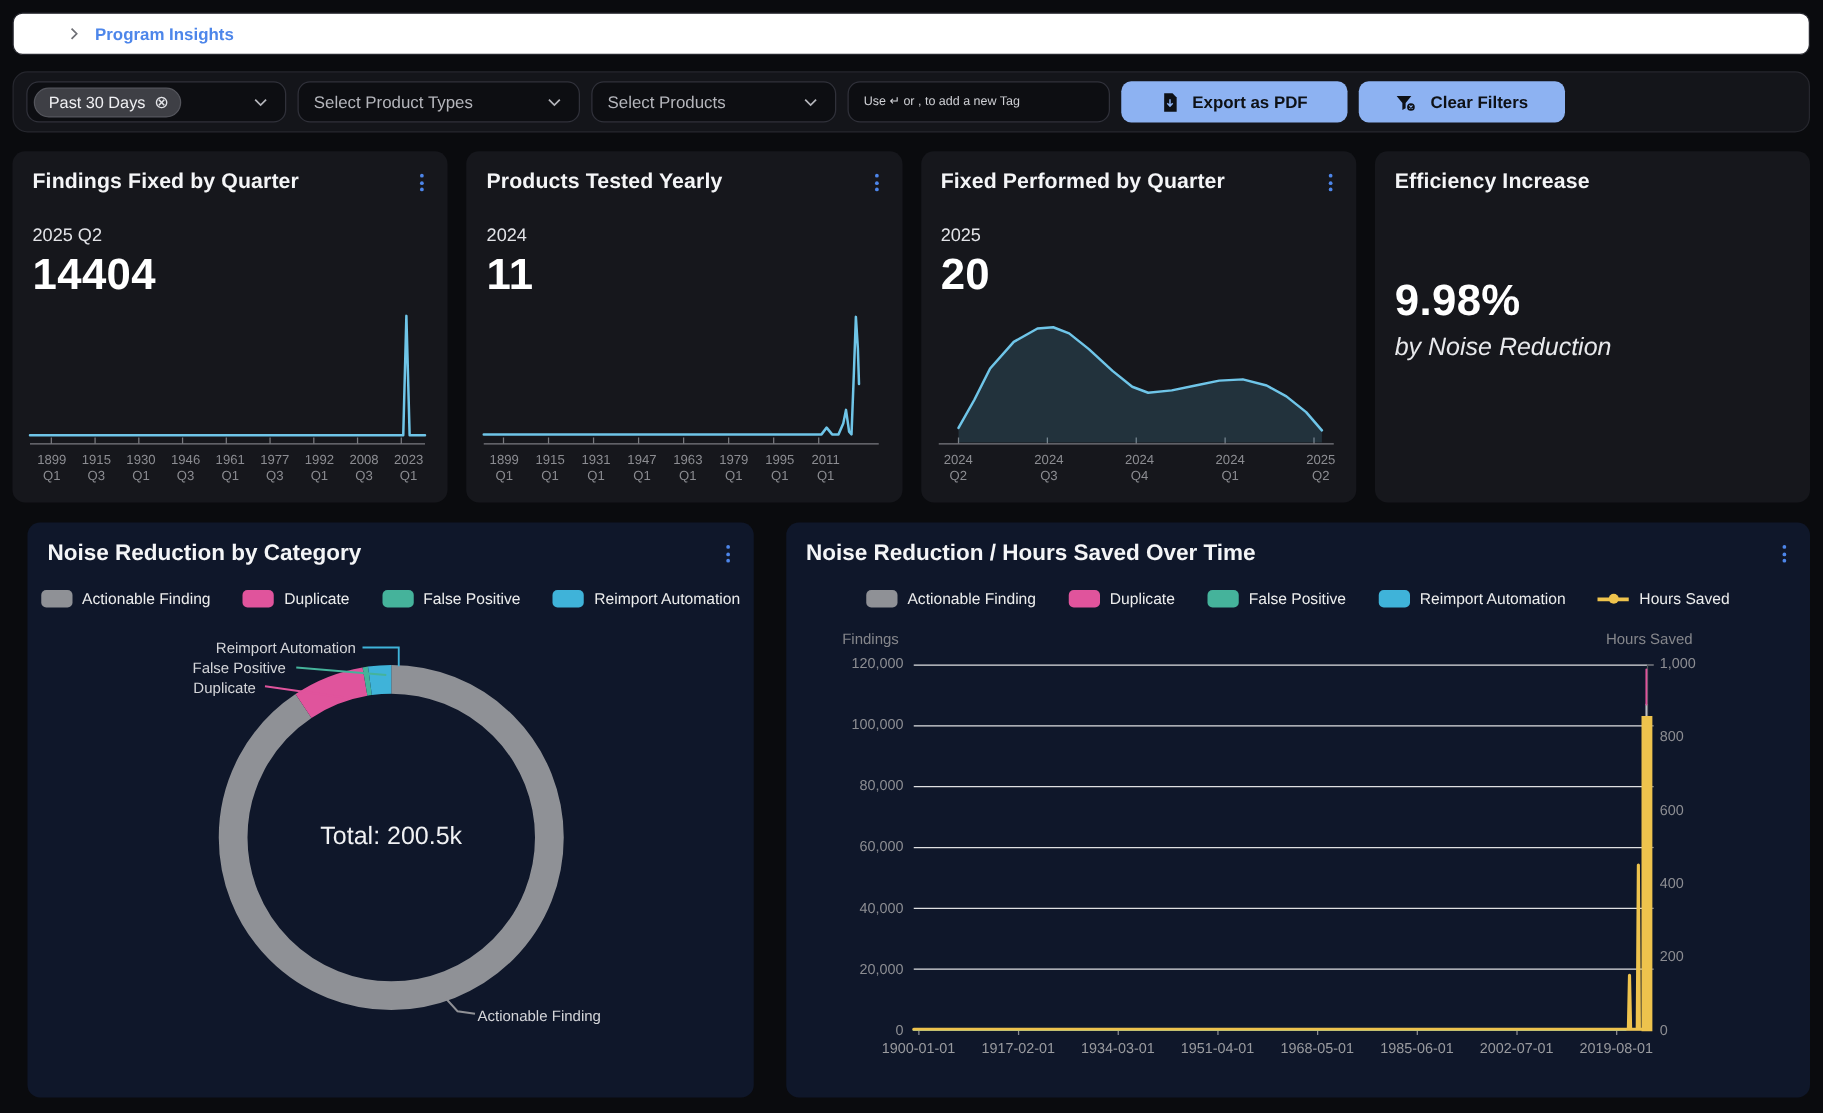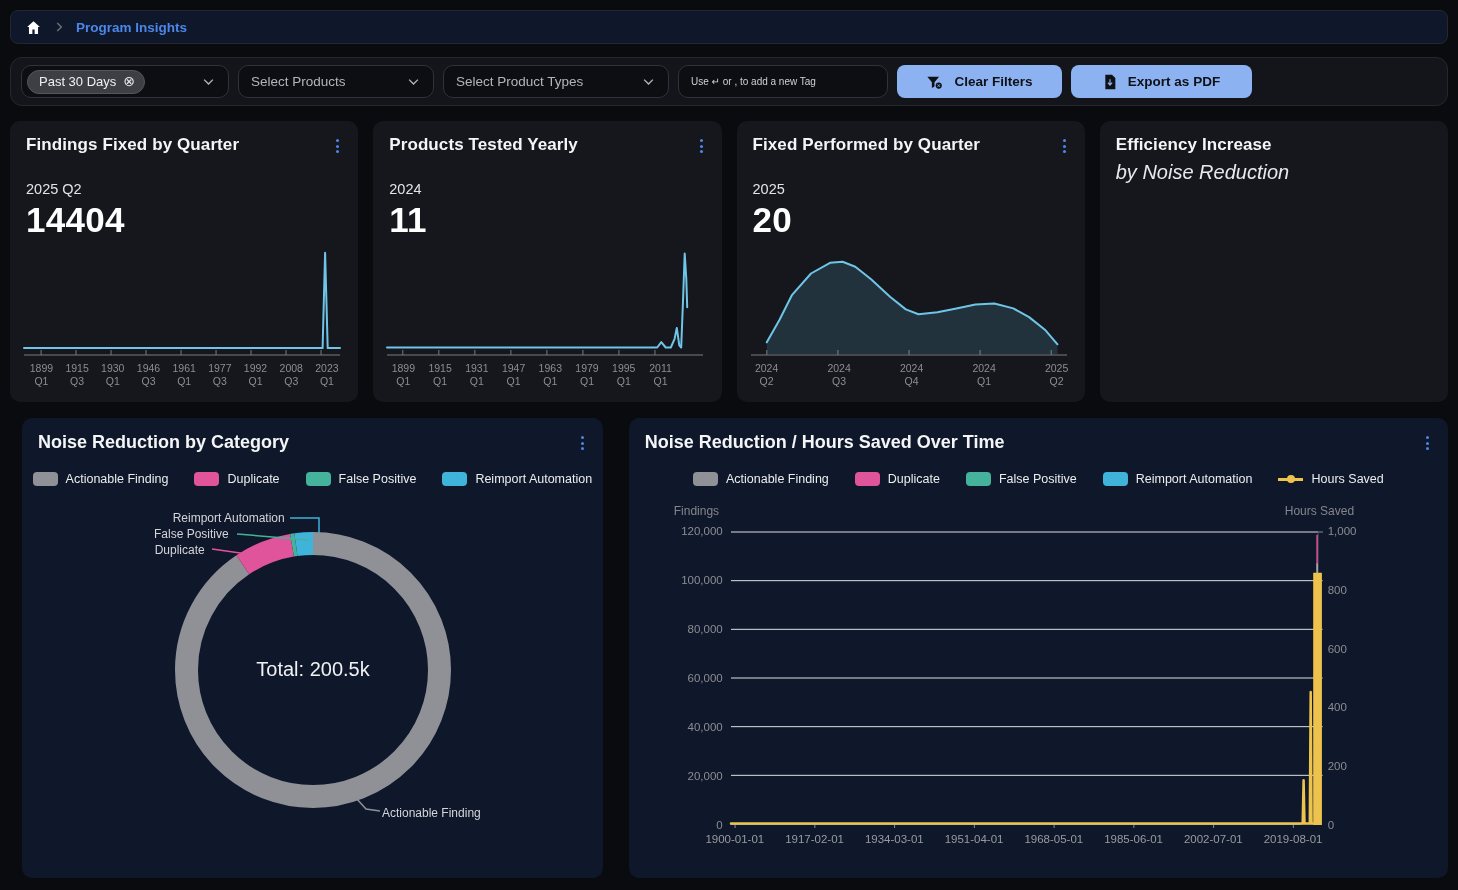--- a/index.html
+++ b/index.html
@@ -1,19 +1,19 @@
 <!DOCTYPE html>
 <html><head>
 <meta charset="utf-8">
 <style>
   * { margin:0; padding:0; box-sizing:border-box; }
   html,body { width:1458px; height:890px; background:#0a0b0e; font-family:"Liberation Sans",sans-serif; overflow:hidden; }
   .topbar{
     position:absolute; left:10px; top:10px; width:1438px; height:34px;
-    background:#0f172a; border:1px solid #26272e; border-radius:8px;
+    background:#ffffff; border:1px solid #26272e; border-radius:8px;
     display:flex; align-items:center; padding:0 14px; gap:10px;
   }
   .crumb{ color:#4d86ea; font-size:13.5px; font-weight:700; }
   .filterbar{
     position:absolute; left:10px; top:57px; width:1438px; height:49px;
     background:#14151a; border:1px solid #26272e; border-radius:12px;
     display:flex; align-items:center; padding:0 10px; gap:9px;
   }
   .dd{
     height:33px; background:#0d0e12; border:1px solid #30313a; border-radius:10px;
@@ -108,47 +108,47 @@
 <div class="filterbar">
   <div class="dd dd-date">
     <span class="chip">
       <span>Past 30 Days</span>
       <span class="chip-x">⊗</span>
     </span>
     <svg class="chev" width="15" height="15" viewBox="0 0 24 24">
         <polyline points="5,9 12,16 19,9" fill="none" stroke-width="2.2"></polyline>
       </svg>
   </div>
+  <div class="dd dd-types">
+    <span>Select Product Types</span>
+    <svg class="chev" width="15" height="15" viewBox="0 0 24 24">
+        <polyline points="5,9 12,16 19,9" fill="none" stroke-width="2.2"></polyline>
+      </svg>
+  </div>
   <div class="dd dd-products">
     <span>Select Products</span>
     <svg class="chev" width="15" height="15" viewBox="0 0 24 24">
         <polyline points="5,9 12,16 19,9" fill="none" stroke-width="2.2"></polyline>
       </svg>
   </div>
-  <div class="dd dd-types">
-    <span>Select Product Types</span>
-    <svg class="chev" width="15" height="15" viewBox="0 0 24 24">
-        <polyline points="5,9 12,16 19,9" fill="none" stroke-width="2.2"></polyline>
-      </svg>
-  </div>
   <input class="taginput" placeholder="Use ↵ or , to add a new Tag" style="">
+  <button class="btn btn-export">
+    <svg width="14" height="16" viewBox="0 0 20 24">
+        <path d="M3 1h10l5 5v17H3z" fill="#0e1116"></path>
+        <path d="M10 8v8M6.8 13l3.2 3.5L13.2 13" fill="none" stroke="#8db2f2" stroke-width="1.8"></path>
+      </svg>
+    <span>Export as PDF</span>
+  </button>
   <button class="btn btn-clear">
     <svg width="17" height="16" viewBox="0 0 26 24">
         <path d="M2 4h18l-7 8.5V19l-4 2.3v-8.8z" fill="#0e1116"></path>
         <circle cx="19.5" cy="17.5" r="4.7" fill="#0e1116"></circle>
         <path d="M17.6 15.6l3.8 3.8M21.4 15.6l-3.8 3.8" stroke="#8db2f2" stroke-width="1.4"></path>
       </svg>
     <span>Clear Filters</span>
-  </button>
-  <button class="btn btn-export">
-    <svg width="14" height="16" viewBox="0 0 20 24">
-        <path d="M3 1h10l5 5v17H3z" fill="#0e1116"></path>
-        <path d="M10 8v8M6.8 13l3.2 3.5L13.2 13" fill="none" stroke="#8db2f2" stroke-width="1.8"></path>
-      </svg>
-    <span>Export as PDF</span>
   </button>
 </div>
 
 <div class="cards-row">
 
   <div class="card">
     <div class="card-head">
       <span class="card-title">Findings Fixed by Quarter</span>
       <span class="kebab">
           <i></i>
@@ -312,20 +312,21 @@
           <div>2025</div>
           <div>Q2</div>
         </div>
       </div>
   </div>
 
   <div class="card">
     <div class="card-head">
       <span class="card-title">Efficiency Increase</span>
     </div>
+    <div class="card-value eff-value">9.98%</div>
     <div class="eff-sub">by Noise Reduction</div>
   </div>
 </div>
 
 <div class="bottom-row">
 
   <div class="panel panel-left">
     <div class="card-head">
       <span class="panel-title">Noise Reduction by Category</span>
       <span class="kebab">

